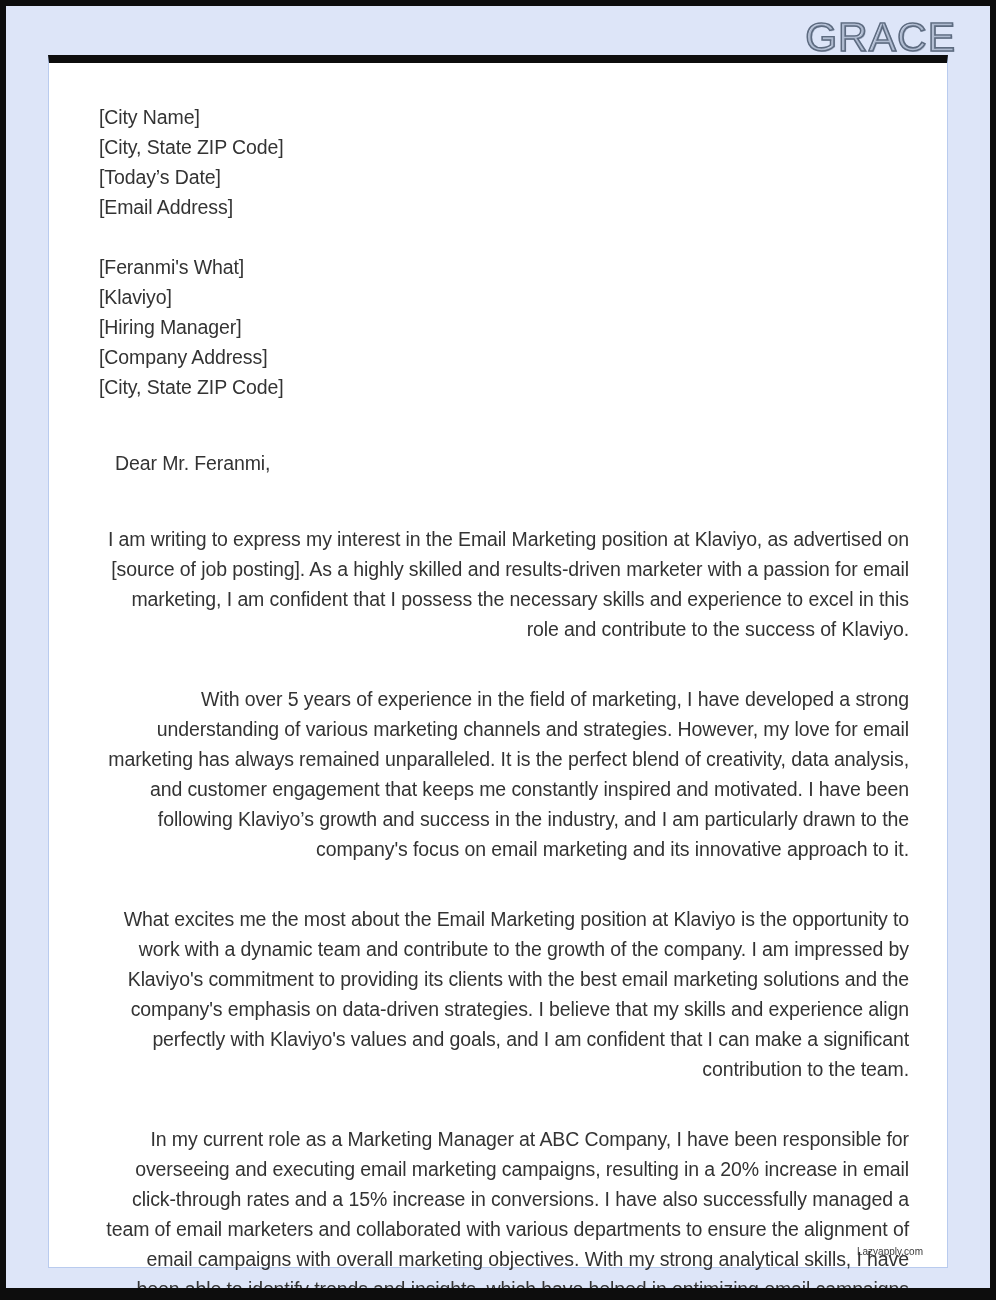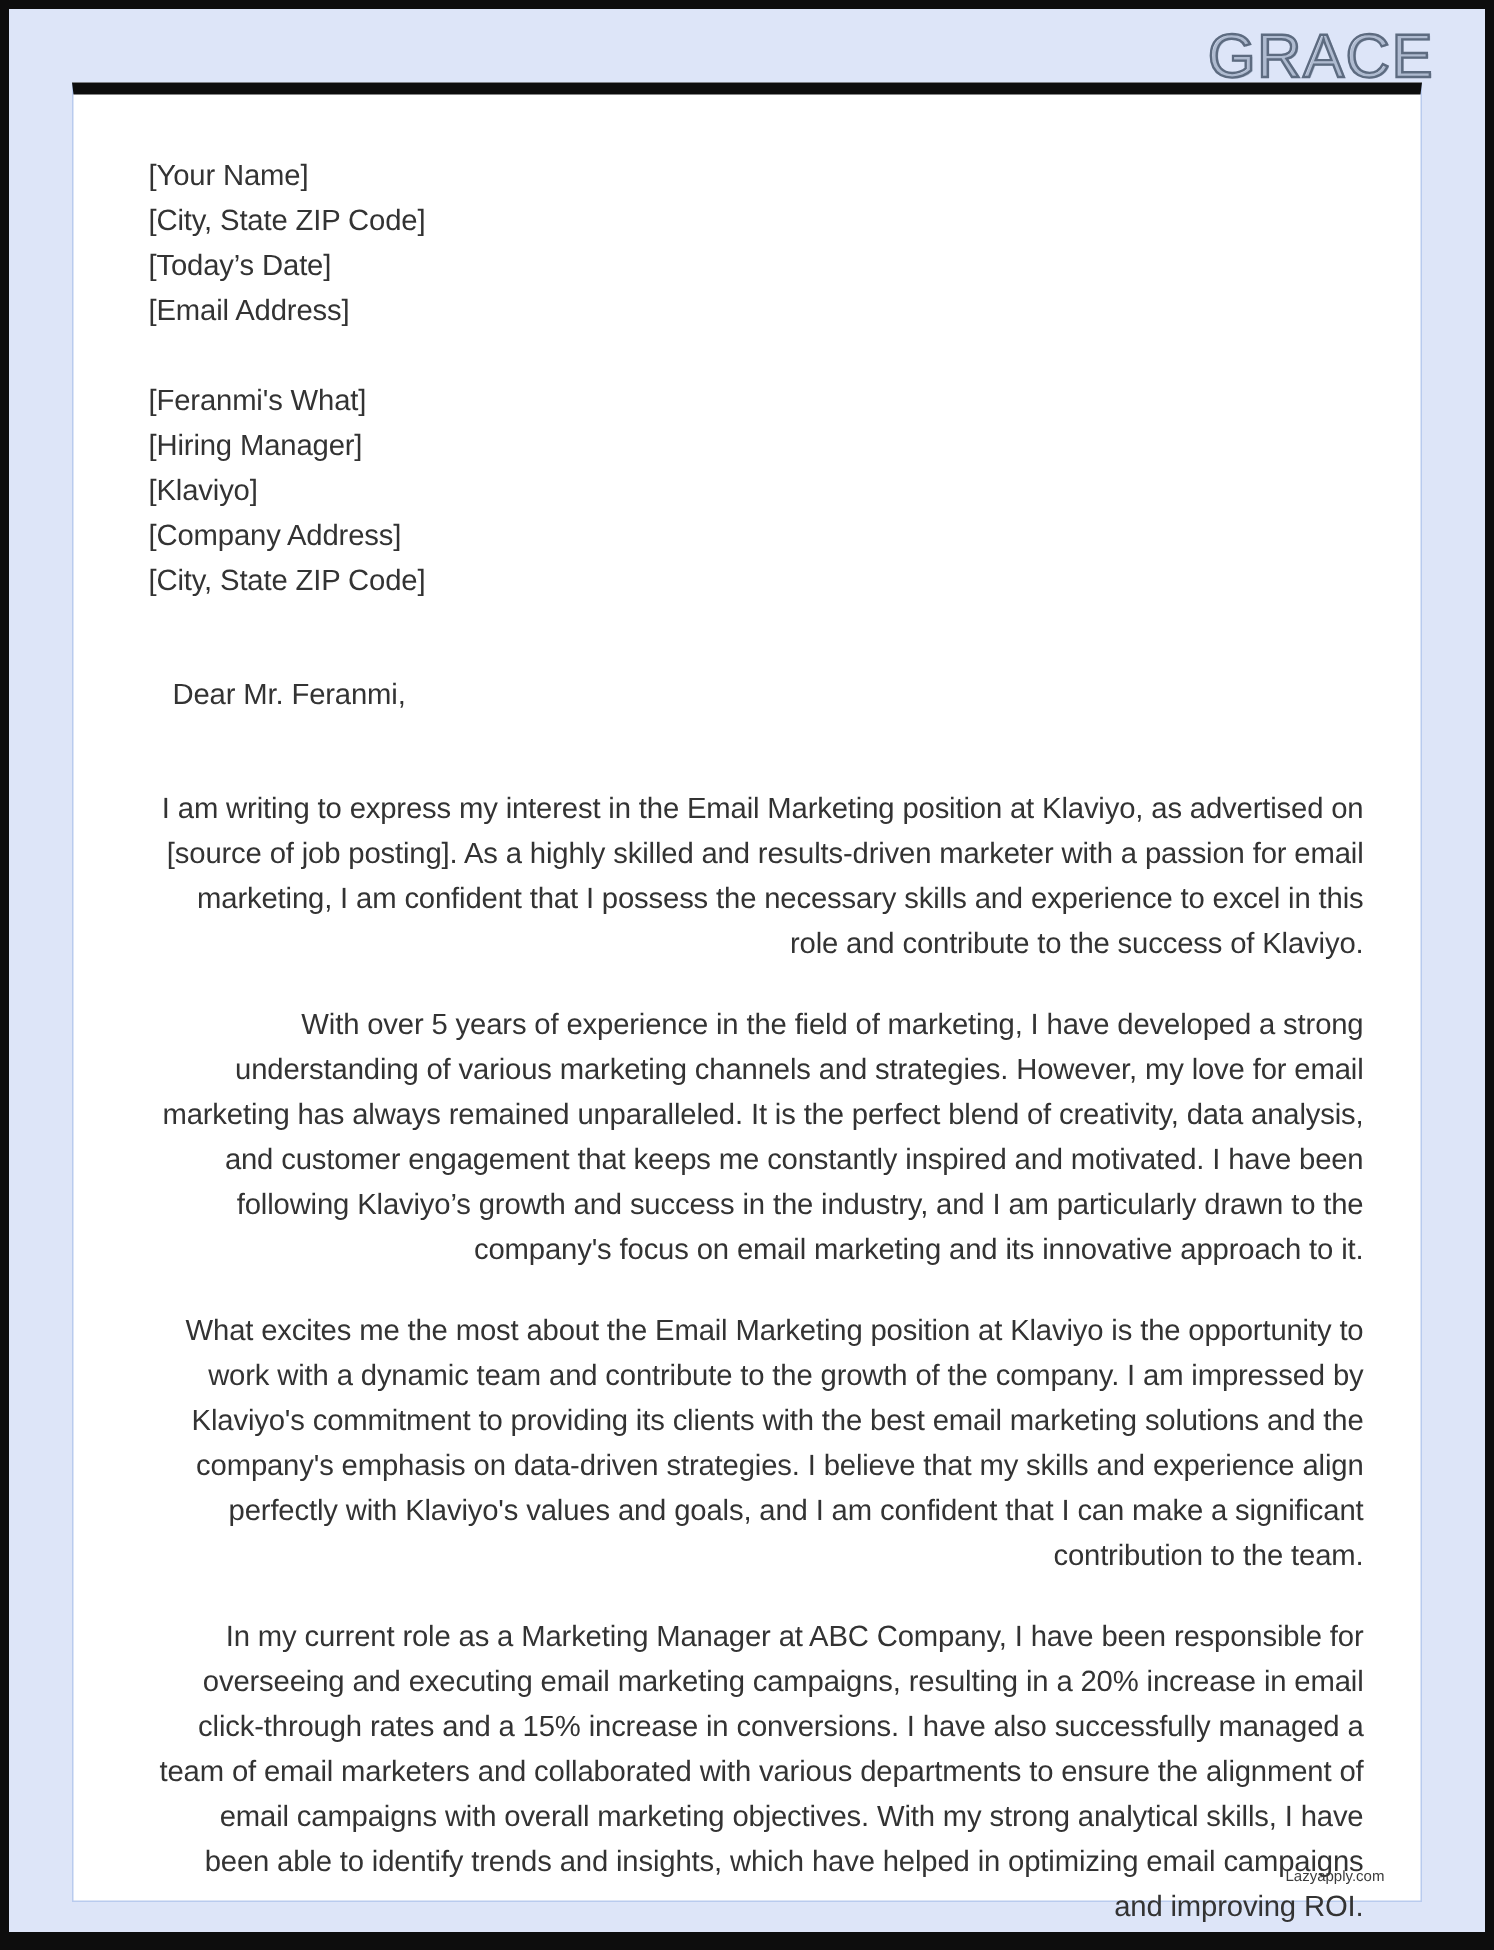--- a/index.html
+++ b/index.html
@@ -89,21 +89,21 @@
   .gap {
     height: 30px;
   }
 
   .para {
     margin: 0;
     text-align: right;
   }
 
   .para + .para {
-    margin-top: 24px;
+    margin-top: 40px;
   }
 
   .salutation {
     margin: 16px;
   }
 
   
   #watermark {
     position: absolute;
     left: 851px;
@@ -122,32 +122,32 @@
 
   <div id="backdrop"></div>
 
   <div id="brand">GRACE</div>
 
   <div id="page"></div>
 
   <div id="letter">
 
     <div>
-      <div class="addr-line">[Your Name]</div>
+      <div class="addr-line">[City Name]</div>
       <div class="addr-line">[City, State ZIP Code]</div>
       <div class="addr-line">[Today’s Date]</div>
       <div class="addr-line">[Email Address]</div>
     </div>
 
     <div class="gap"></div>
 
     <div>
       <div class="addr-line">[Feranmi's What]</div>
+      <div class="addr-line">[Klaviyo]</div>
       <div class="addr-line">[Hiring Manager]</div>
-      <div class="addr-line">[Klaviyo]</div>
       <div class="addr-line">[Company Address]</div>
       <div class="addr-line">[City, State ZIP Code]</div>
     </div>
 
     <div class="gap"></div>
 
     <p class="salutation">Dear Mr. Feranmi,</p>
 
     <div class="gap"></div>
 

